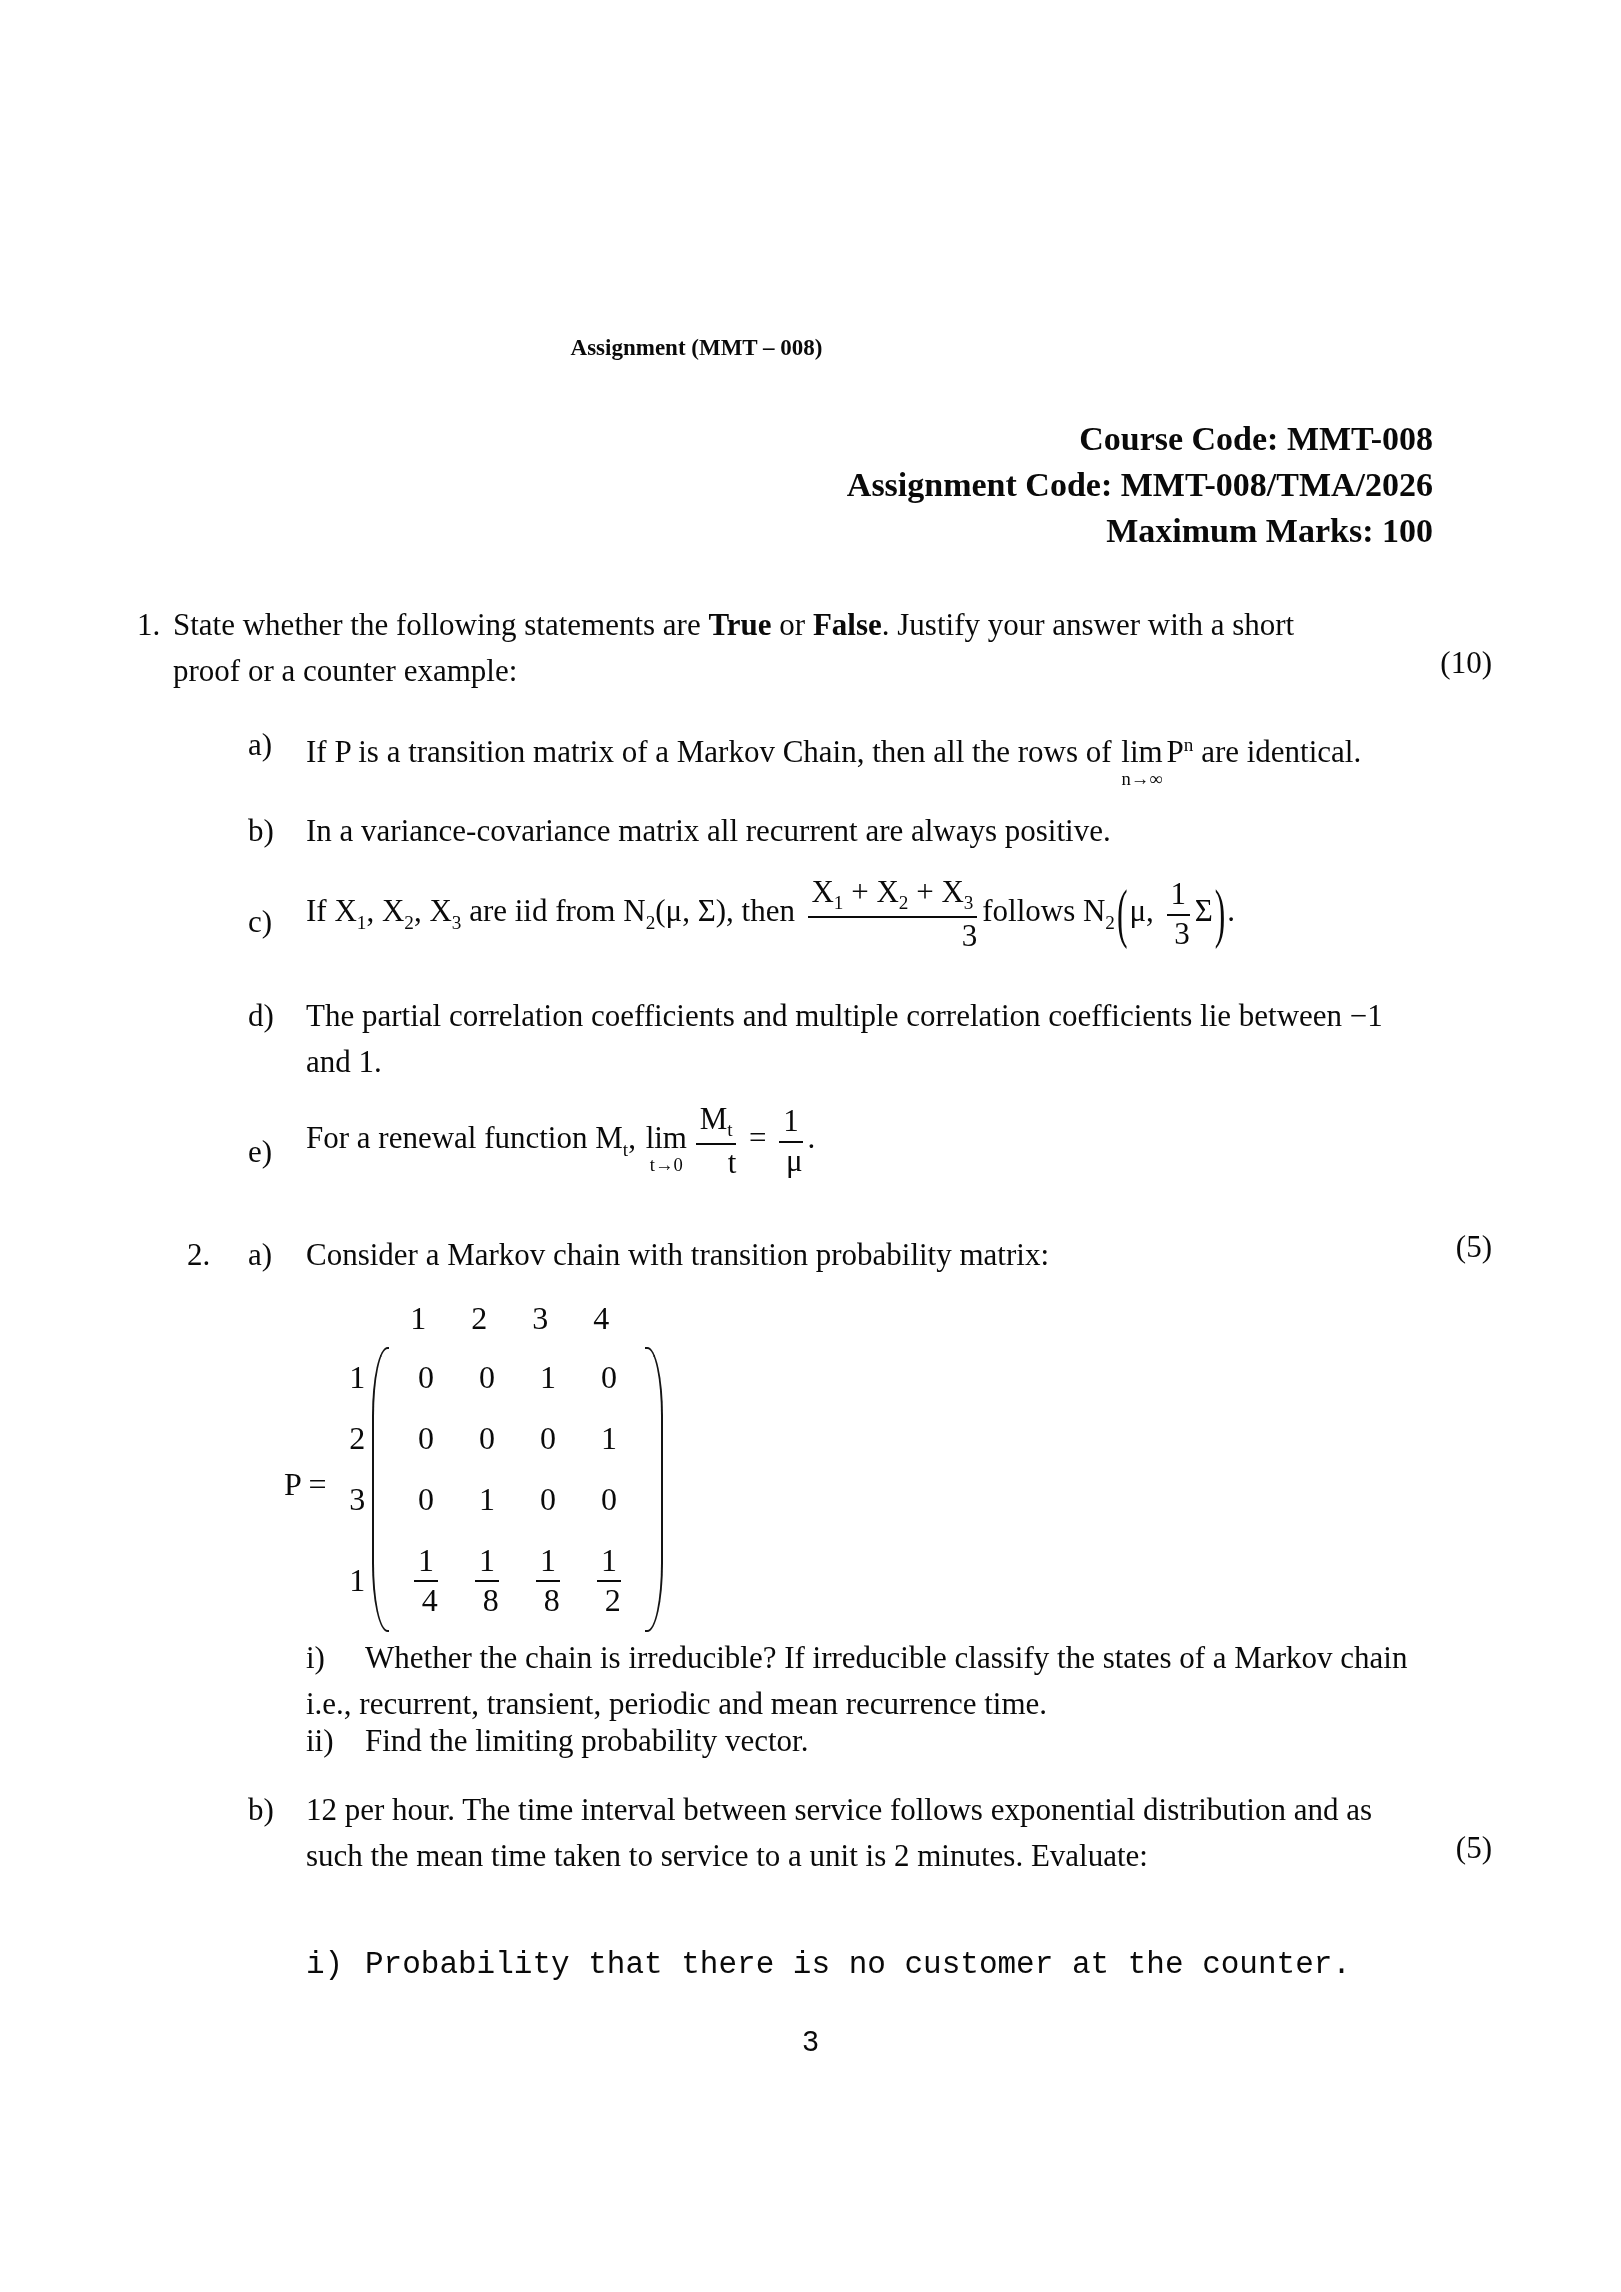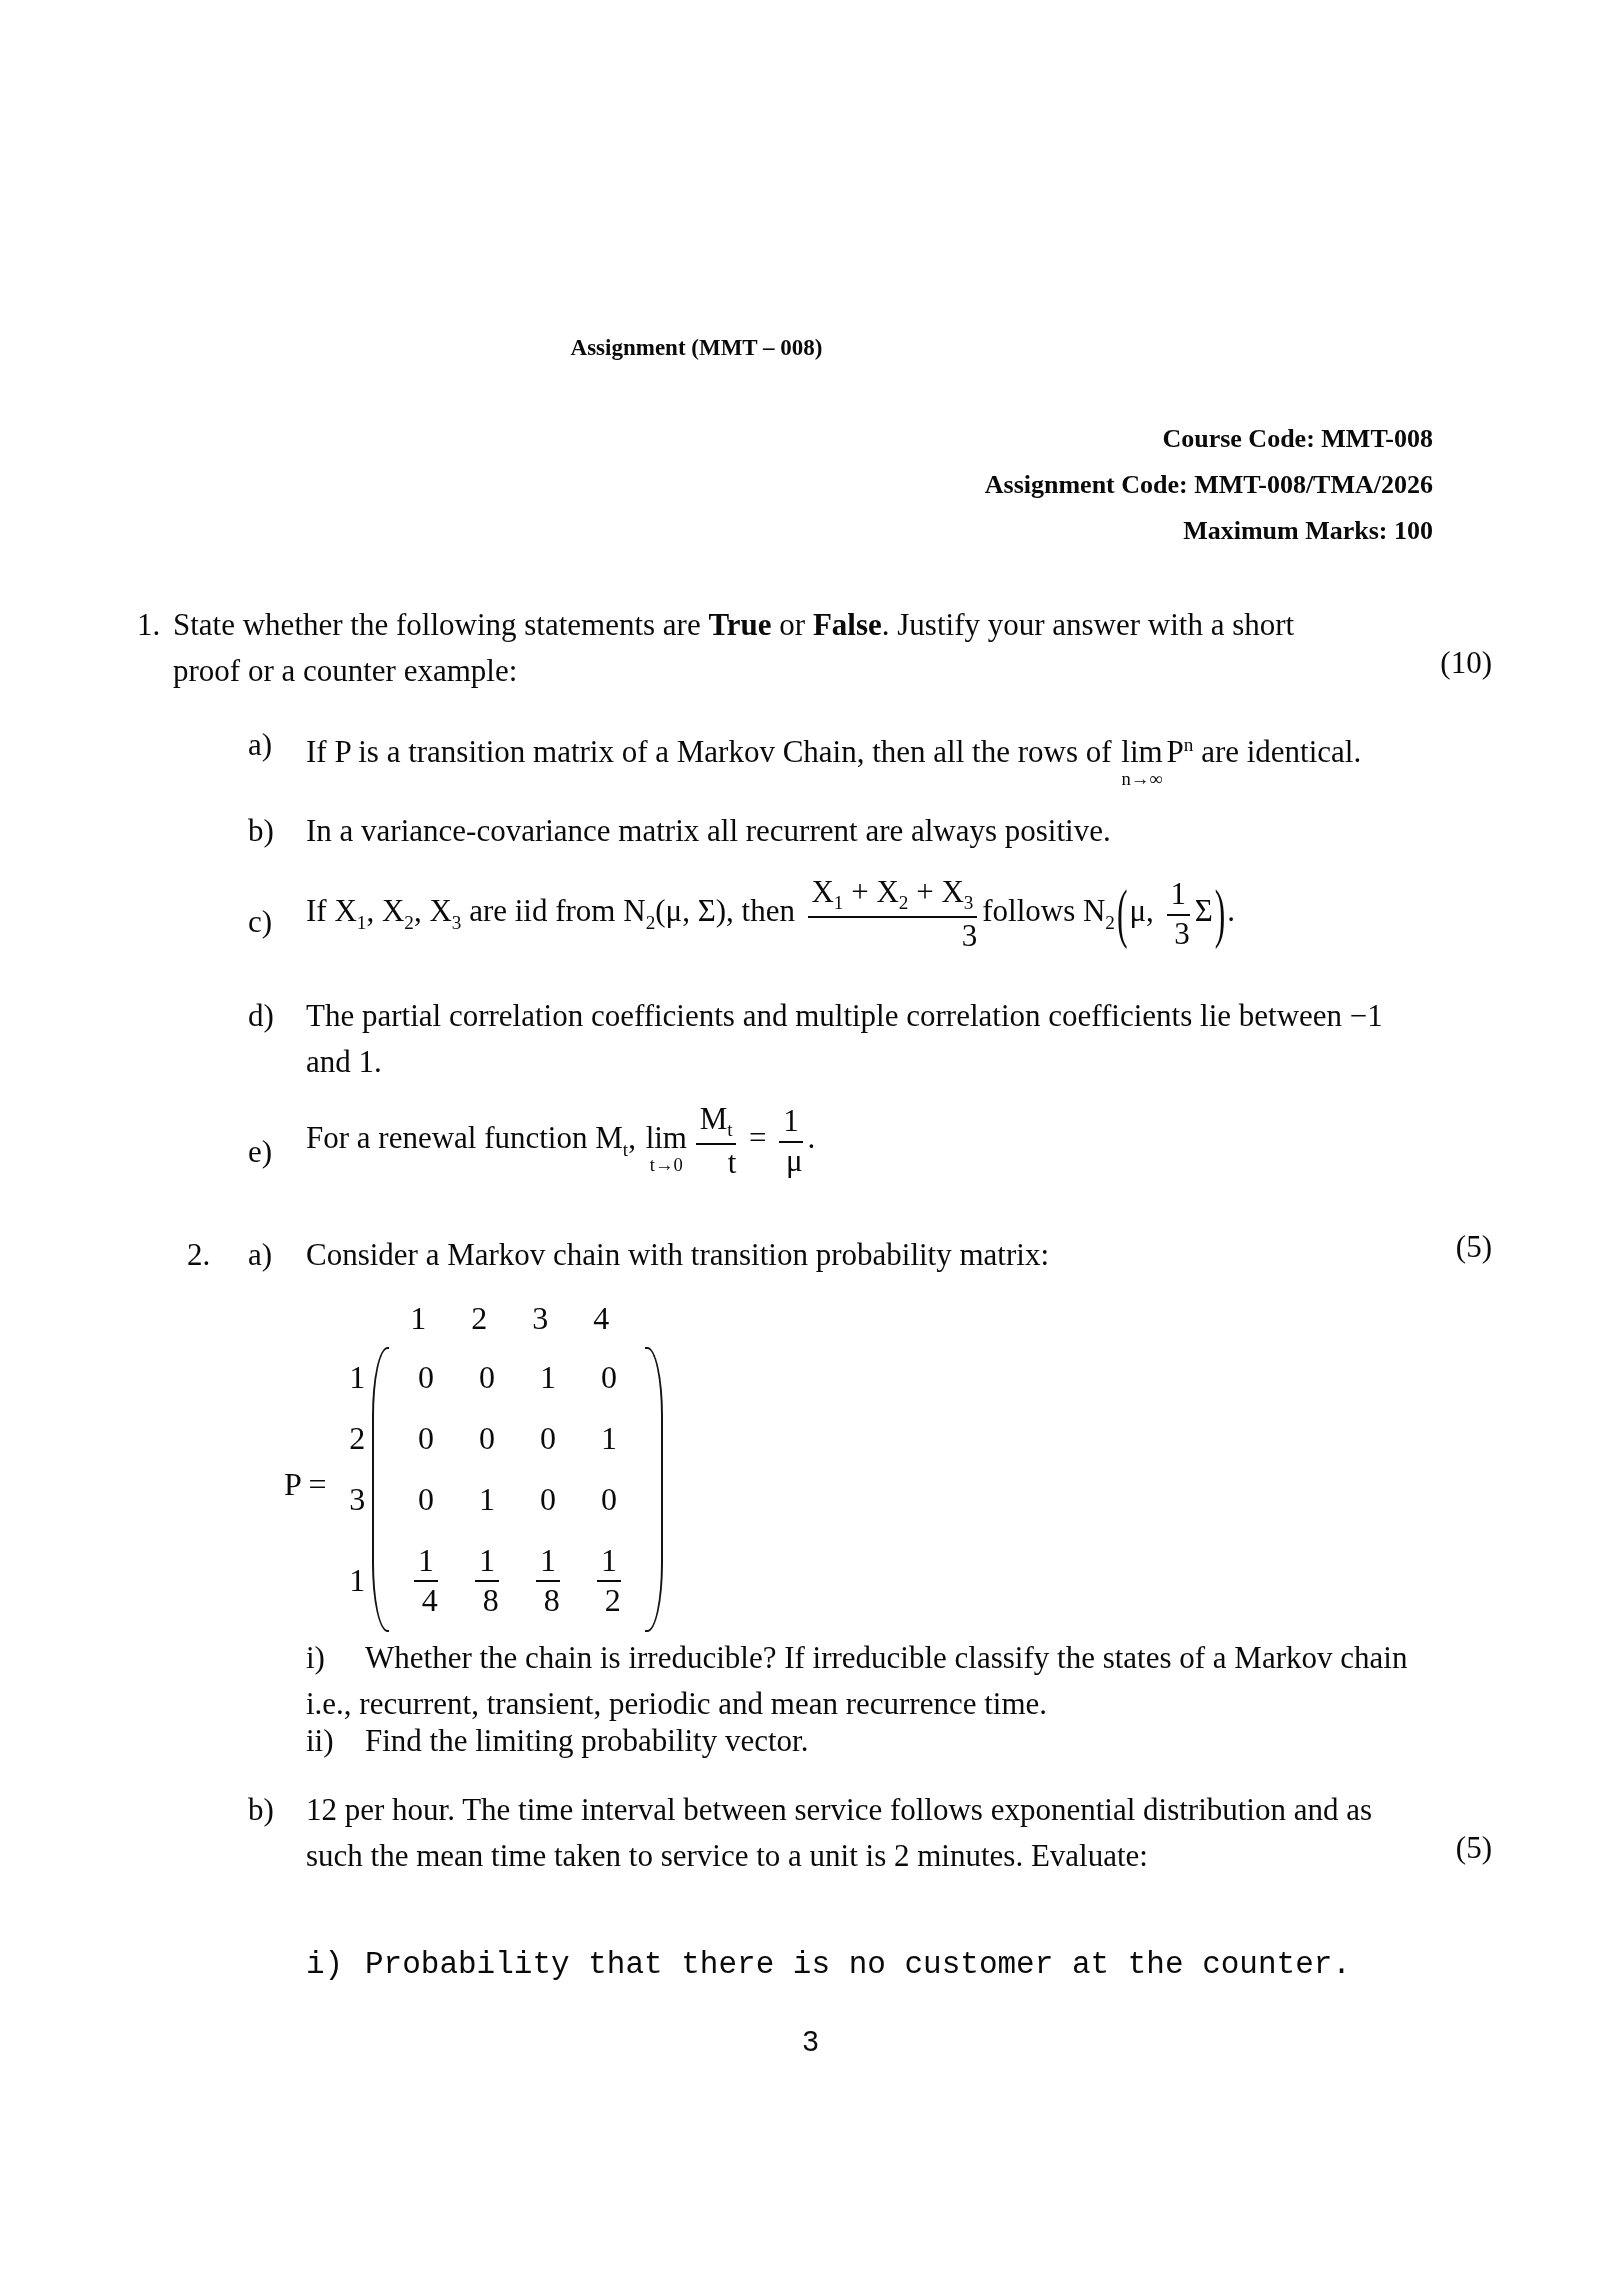--- a/index.html
+++ b/index.html
@@ -12,21 +12,21 @@
     font-size:31px;
     overflow:hidden;
     margin:0 auto;
   }
   .abs{position:absolute;}
   .line{line-height:46px;white-space:nowrap;}
   .b{font-weight:bold;}
 
   
   .title{top:300px;left:125px;width:1143px;text-align:center;font-weight:bold;font-size:23px;line-height:43px;margin-top:26px;}
-  .codes{top:416px;right:188px;text-align:right;font-weight:bold;font-size:26px;line-height:48px;}
+  .codes{top:416px;right:188px;text-align:right;font-weight:bold;font-size:34px;line-height:48px;}
 
   
   .qblock{left:137px;width:1355px;}
   .qnum{position:absolute;left:0;top:0;}
   .qtext{padding-left:36px;}
   .marks{position:absolute;right:0;bottom:8px;line-height:46px;}
   .item{left:137px;width:1355px;}
   .ilabel{position:absolute;left:111px;top:0;line-height:46px;}
   .itext{padding-left:169px;}
   .romanblock{left:306px;width:1186px;}

